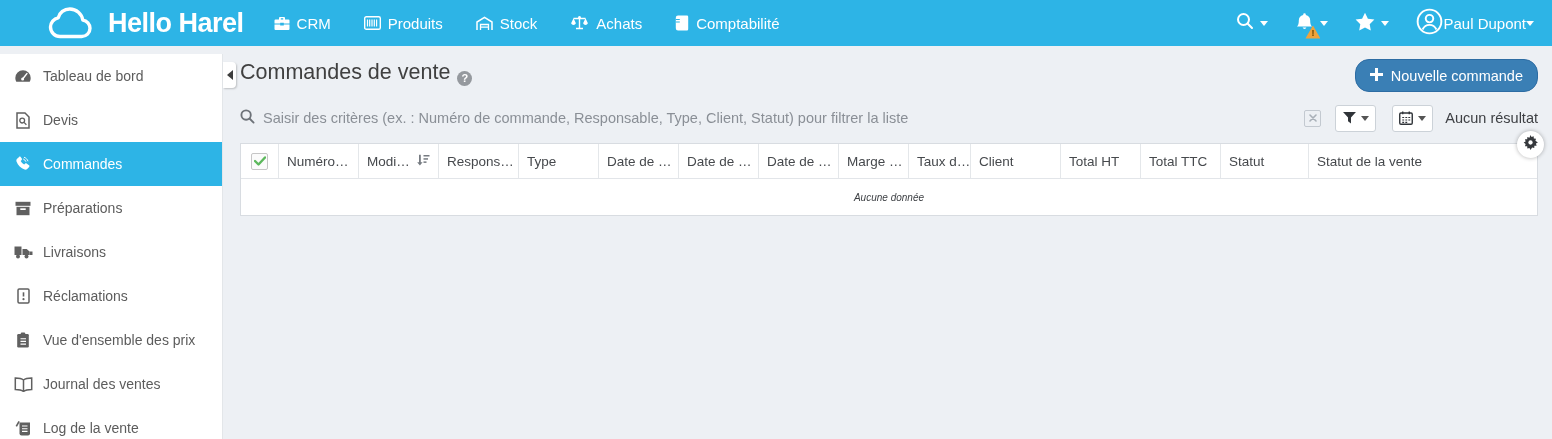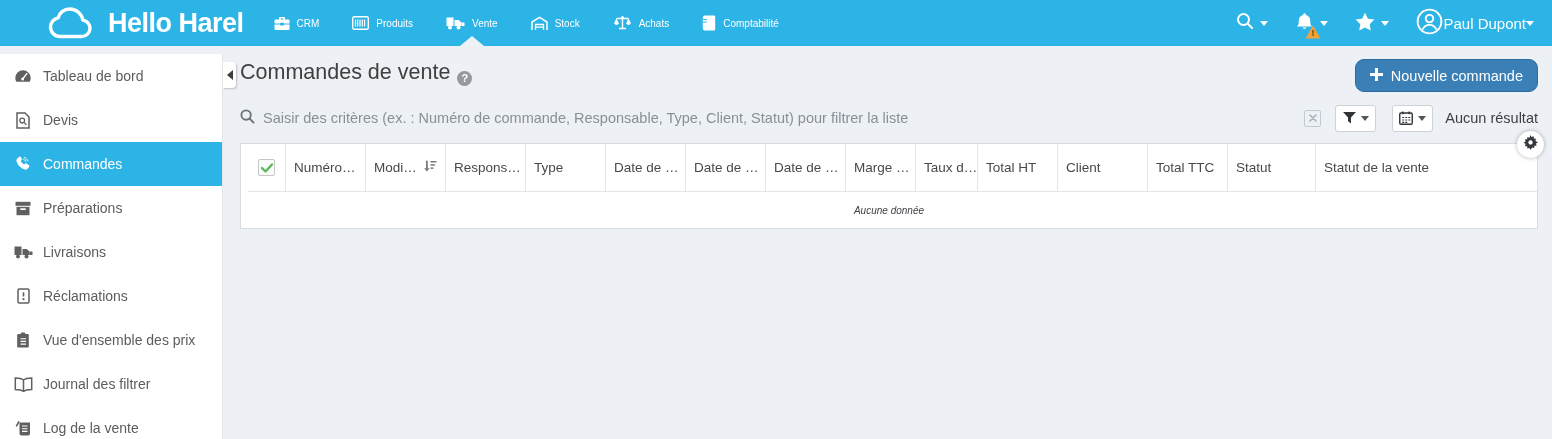--- a/index.html
+++ b/index.html
@@ -4,21 +4,21 @@
 <style>
   * { margin:0; padding:0; box-sizing:border-box; }
   html,body { width:1552px; height:439px; overflow:hidden; font-family:"Liberation Sans", sans-serif; background:#edf0f4; }
 
   
   .topbar { position:relative; height:46px; background:#2db4e6; display:flex; align-items:center; color:#fff;padding-left:36px; }
   .brand { display:flex; align-items:center; gap:10px; padding-left:10px; cursor:pointer; }
   .brand svg { display:block; }
   .brand-text { font-size:27px; font-weight:bold; letter-spacing:-0.5px; }
   .topnav { display:flex; align-items:center; gap:33px; margin-left:30px; height:100%; }
-  .topnav-item { position:relative; display:flex; align-items:center; gap:7px; height:100%; font-size:10px; cursor:pointer; }
+  .topnav-item { position:relative; display:flex; align-items:center; gap:7px; height:100%; font-size:15px; cursor:pointer; }
   .topnav-item svg { display:block; }
   .nav-arrow { position:absolute; bottom:0; left:50%; margin-left:-12px; width:0; height:0;
                border-left:12px solid transparent; border-right:12px solid transparent; border-bottom:10px solid #eef1f5; }
   .top-right { margin-left:auto; display:flex; align-items:center; gap:27px; padding-right:18px; }
   .top-icon-group { display:flex; align-items:center; gap:6px; cursor:pointer; }
   .caret { width:0; height:0; border-left:4px solid transparent; border-right:4px solid transparent; border-top:5px solid #fff; }
   .bell-wrap { position:relative; }
   .warn-badge { position:absolute; right:-6px; bottom:-4px; width:15px; height:13px; background:#f0a33c;
                 clip-path:polygon(50% 0,100% 100%,0 100%); display:flex; align-items:flex-end; justify-content:center;
                 color:#6b4400; font-size:9px; font-weight:bold; line-height:11px; }
@@ -36,36 +36,36 @@
   .collapse-tab span { width:0; height:0; border-top:5px solid transparent; border-bottom:5px solid transparent; border-right:6px solid #3d3d3d; }
 
   
   .main { position:absolute; top:46px; left:223px; right:0; bottom:0; background:#edf0f4; padding:13px 14px 0 17px; }
   .title-row { display:flex; align-items:flex-start; justify-content:space-between; }
   .page-title-wrap { display:flex; align-items:flex-end; gap:7px; }
   .page-title { font-size:21.5px; font-weight:400; color:#404040; line-height:1.25; }
   .help-icon { width:15px; height:15px; border-radius:50%; background:#95999e; color:#fff; font-size:11px; font-weight:bold;
                display:flex; align-items:center; justify-content:center; margin-top:3px; cursor:pointer; }
   .btn-primary { display:flex; align-items:center; gap:8px; height:33px; padding:0 14px; background:#3a7fb5; border:1px solid #2d6ca3;
-                 border-radius:9px; color:#fff; font-size:14.5px; font-family:inherit; cursor:pointer; }
+                 border-radius:14px; color:#fff; font-size:14.5px; font-family:inherit; cursor:pointer; }
 
   .filter-row { margin-top:9px; height:34px; display:flex; align-items:center; }
   .filter-left { display:flex; align-items:center; flex:1; gap:8px; }
   .filter-input { flex:1; border:none; background:transparent; outline:none; font-size:14.5px; color:#555; font-family:inherit; }
   .filter-input::placeholder { color:#8a8f96; }
   .filter-right { display:flex; align-items:center;text-align:center; }
   .clear-box { width:17px; height:17px; border:1px solid #c3c9d0; border-radius:2px; display:flex; align-items:center; justify-content:center; cursor:pointer; }
   .tool-btn { width:41px; height:27px; background:#fff; border:1px solid #ccd2d8; border-radius:3px; display:flex; align-items:center;
               justify-content:center; gap:5px; cursor:pointer; }
   .tool-btn .caret { border-top-color:#555; }
   .mg14 { margin-left:14px; } .mg16 { margin-left:16px; } .mg12 { margin-left:12px; }
   .result-text { font-size:14.5px; color:#3e4044; }
 
   .table-wrap { position:relative; margin-top:8px; background:#fff; border:1px solid #d8dce1; }
-  .thead { display:flex; height:48px; border-bottom:1px solid #e2e5e9;margin-left:7px; }
+  .thead { display:flex; height:35px; border-bottom:1px solid #e2e5e9; }
   .th { flex-shrink:0; display:flex; align-items:center; padding:0 8px; font-size:13.5px; color:#46494d; border-right:1px solid #e4e7ea;
         white-space:nowrap; overflow:hidden; cursor:pointer; }
   .th.grow { flex:1; border-right:none; }
   .th-check { width:38px; justify-content:center; }
   .th-sort { justify-content:space-between; }
   .checkbox { width:17px; height:17px; background:#fbfbfb; border:1px solid #c6c6c6; border-radius:2px; display:flex; align-items:center;
               justify-content:center; cursor:pointer; }
   .empty-row { height:36px; display:flex; align-items:center; justify-content:center; font-size:10px; font-style:italic; color:#3c3f43; }
   .gear-fab { position:absolute; top:-13px; right:-7px; width:27px; height:27px; border-radius:50%; background:#fff;
               box-shadow:0 0 4px rgba(0,0,0,.3); display:flex; align-items:center; justify-content:center; cursor:pointer; }
@@ -96,33 +96,20 @@
       <span>
         <svg width="17" height="14" viewBox="0 0 17 14">
             <rect x="0.7" y="0.7" width="15.6" height="12.6" rx="1.6" fill="none" stroke="#fff" stroke-width="1.4"></rect>
             <path stroke="#fff" stroke-width="1.2" d="M3.5 3.5v7M5.7 3.5v7M8 3.5v7M10.3 3.5v7M12.6 3.5v7"></path>
           </svg>
       </span>
       <span>Produits</span>
     </div>
     <div class="topnav-item">
       <span>
-        <svg width="19" height="15" viewBox="0 0 19 15" fill="#fff">
-            <path d="M.5 1.5h7v8.5h-7z"></path>
-            <path d="M8.5 4h4.2l2.8 2.5V10H8.5z"></path>
-            <circle cx="4" cy="11.6" r="2"></circle>
-            <circle cx="12.5" cy="11.6" r="2"></circle>
-            <path d="M15.5 6.5h3v3.5h-3z"></path>
-          </svg>
-      </span>
-      <span>Vente</span>
-      <span class="nav-arrow"></span>
-    </div>
-    <div class="topnav-item">
-      <span>
         <svg width="17" height="15" viewBox="0 0 17 15">
             <path d="M1 14V6l7.5-4.7L16 6v8" fill="none" stroke="#fff" stroke-width="1.5"></path>
             <path d="M4.5 14V8.5h8V14M4.5 11.2h8" fill="none" stroke="#fff" stroke-width="1.3"></path>
           </svg>
       </span>
       <span>Stock</span>
     </div>
     <div class="topnav-item">
       <span>
         <svg width="19" height="16" viewBox="0 0 19 16">
@@ -257,21 +244,21 @@
         </svg>
     </span>
     <span>Vue d'ensemble des prix</span>
   </div>
   <div class="side-item">
     <span class="icn">
       <svg width="19" height="15" viewBox="0 0 19 15">
           <path d="M9.5 3C7.6 1.5 5.1 1.1 1.3 1.1v11.5c3.8 0 6.3.4 8.2 1.9 1.9-1.5 4.4-1.9 8.2-1.9V1.1c-3.8 0-6.3.4-8.2 1.9zM9.5 3v11.5" fill="none" stroke="currentColor" stroke-width="1.5"></path>
         </svg>
     </span>
-    <span>Journal des filtrer</span>
+    <span>Journal des ventes</span>
   </div>
   <div class="side-item">
     <span class="icn">
       <svg width="16" height="16" viewBox="0 0 16 16">
           <path fill="currentColor" d="M4.5 2.5h10.5v11a2 2 0 0 1-2 2H6.5a2 2 0 0 1-2-2z"></path>
           <path stroke="#fff" stroke-width="1.1" d="M7 6h5.5M7 8.7h5.5M7 11.4h5.5"></path>
           <path fill="currentColor" d="M.6 5.9 3.4.9l1.4.8-2.8 5z"></path>
         </svg>
     </span>
     <span>Log de la vente</span>
@@ -377,27 +364,27 @@
         </div>
       <div class="th" style="width:80px">
           <span>Date de …</span>
         </div>
       <div class="th" style="width:70px">
           <span>Marge …</span>
         </div>
       <div class="th" style="width:62px">
           <span>Taux d…</span>
         </div>
-      <div class="th" style="width:80px">
-          <span>Total HT</span>
-        </div>
       <div class="th" style="width:90px">
           <span>Client</span>
         </div>
       <div class="th" style="width:80px">
+          <span>Total HT</span>
+        </div>
+      <div class="th" style="width:80px">
           <span>Total TTC</span>
         </div>
       <div class="th" style="width:88px">
           <span>Statut</span>
         </div>
       <div class="th grow">
           <span>Statut de la vente</span>
         </div>
     </div>
     <div class="empty-row">

